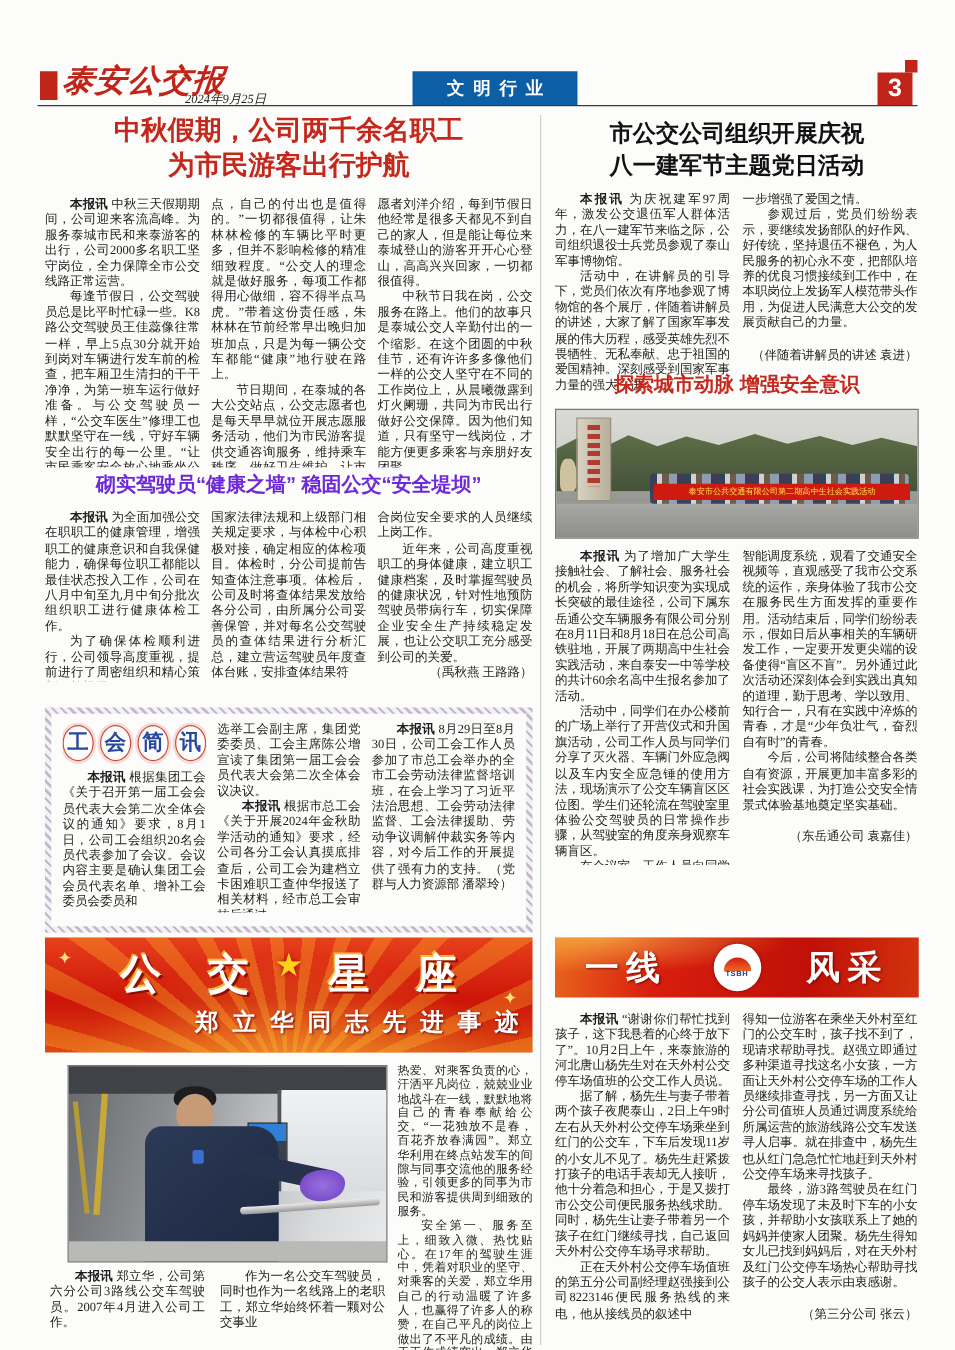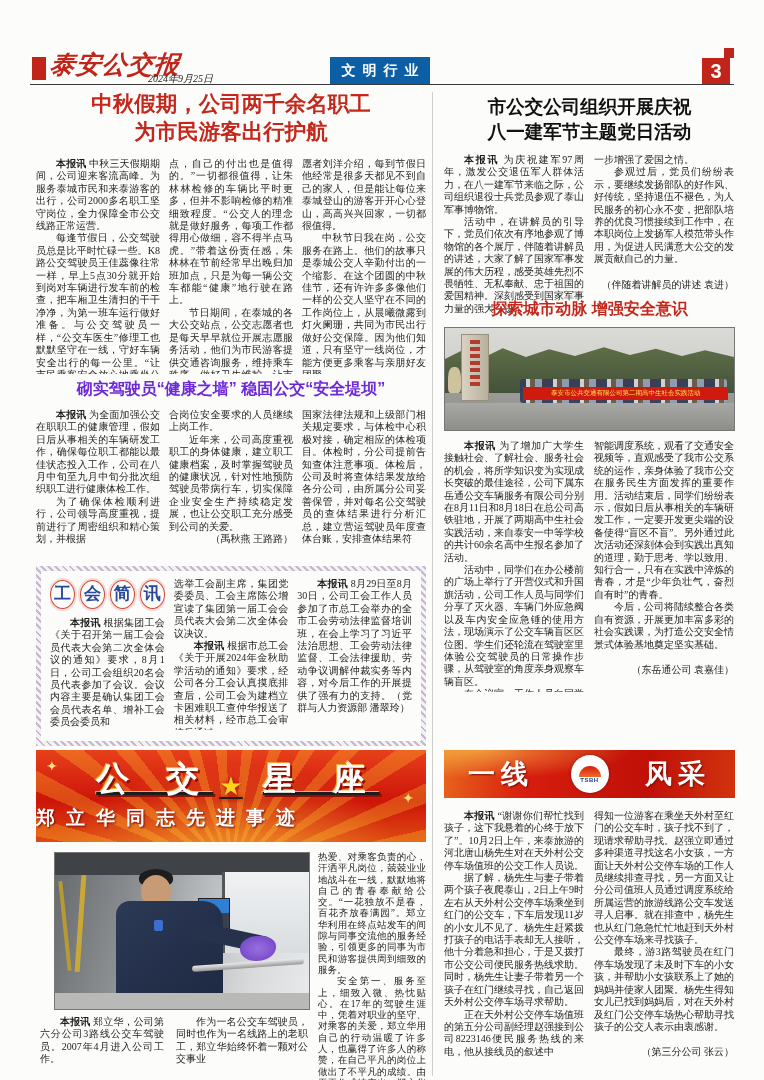--- a/index.html
+++ b/index.html
@@ -6,21 +6,21 @@
   html,body{margin:0;padding:0;background:#e9e9e6;}
   .page{position:relative;width:764px;height:1080px;margin:0 auto;background:#fcfcfa;overflow:hidden;
         font-family:"Liberation Serif","DejaVu Serif",serif;color:#1c1c1c;}
   
   .header{position:absolute;left:30px;top:46px;width:704px;height:42px;}
   .mast-square{position:absolute;left:2px;top:11px;width:14px;height:23px;background:#c1251a;}
   .mast-title{position:absolute;left:20px;top:2px;font-size:25px;font-weight:bold;color:#c1251a;
               font-style:italic;transform:skewX(-6deg);letter-spacing:1px;white-space:nowrap;}
   .mast-date{position:absolute;left:118px;top:26px;font-size:10px;color:#222;white-space:nowrap;font-style:italic;}
   .header-line{position:absolute;left:0;right:0;bottom:3px;height:1px;background:#3a3a3a;}
-  .section-box{position:absolute;left:300px;top:11px;width:100px;height:27px;background:#0d5fa5;
+  .section-box{position:absolute;left:300px;top:11px;width:132px;height:27px;background:#0d5fa5;
                color:#fff;font-family:"Liberation Sans",sans-serif;font-weight:bold;font-size:14px;
                letter-spacing:7px;display:flex;align-items:center;justify-content:center;padding-left:7px;box-sizing:border-box;}
   .page-num-box{position:absolute;left:672px;top:12px;width:28px;height:26px;background:#c1251a;color:#fff;
                 font-family:"Liberation Sans",sans-serif;font-weight:bold;font-size:20px;
                 display:flex;align-items:center;justify-content:center;}
   .page-num-dot{position:absolute;left:694px;top:2px;width:10px;height:10px;background:#c1251a;}
   
   .cols{display:flex;}
   .col{font-size:10px;line-height:12.4px;text-align:justify;overflow:hidden;}
   .para{margin:0;text-indent:2em;}
@@ -59,25 +59,25 @@
   .union-title .circ{width:27px;height:27px;border:1.5px solid #cf4a3c;border-radius:50%;
                      color:#27489c;font-size:17px;font-weight:bold;display:flex;align-items:center;justify-content:center;
                      box-shadow:0 0 0 2px rgba(207,74,60,.18);}
   
   .star-block{position:absolute;left:36px;top:750px;width:390px;height:330px;}
   .star-banner{position:relative;height:92px;overflow:hidden;
     background:
       radial-gradient(ellipse at 50% 120%, rgba(255,205,60,.55), rgba(255,205,60,0) 62%),
       repeating-conic-gradient(from 245deg at 50% 135%, rgba(255,195,45,.30) 0 5deg, rgba(255,195,45,0) 5deg 12deg),
       linear-gradient(180deg,#e7401b 0%,#cd1409 55%,#dd4a12 100%);}
-  .star-banner .row1{display:flex;align-items:flex-end;justify-content:center;gap:6px;margin-top:7px;text-decoration:underline;}
+  .star-banner .row1{display:flex;align-items:flex-start;justify-content:center;gap:6px;margin-top:7px;}
   .star-banner .big{font-family:"Liberation Sans",sans-serif;font-weight:bold;font-size:33px;color:#fff;
                     letter-spacing:14px;text-shadow:2px 2px 0 #8f0f02,-1px -1px 0 rgba(255,211,77,.8);padding-left:14px;}
   .star-banner .star{font-size:26px;color:#ffd21c;text-shadow:0 0 4px #a00;}
-  .star-banner .row2{text-align:left;margin-top:3px;font-family:Liberation Serif, serif;font-weight:bold;
+  .star-banner .row2{text-align:right;margin-top:3px;font-family:Liberation Serif, serif;font-weight:bold;
                      font-size:19px;color:#fff;letter-spacing:11px;text-shadow:1px 1px 2px #7a0a00;}
   .spark{position:absolute;color:#ffe27a;font-size:14px;}
   .spark.s1{left:10px;top:8px;} .spark.s2{right:12px;top:40px;}
   
   .driver-photo{position:absolute;left:18px;top:102px;width:254px;height:156px;border:1px solid #777;overflow:hidden;
                 background:linear-gradient(105deg,#65696c 0%,#8a8e90 30%,#b9bcbe 55%,#d8dadc 78%,#e9eaeb 100%);}
   .dp-ceiling{position:absolute;top:0;left:0;right:0;height:14%;background:#3f4347;}
   .dp-windshield{position:absolute;right:0;top:12%;width:33%;height:52%;background:linear-gradient(#f0f2f3,#d9dde0);border-left:3px solid #555;}
   .dp-machine{position:absolute;right:31%;top:29%;width:12%;height:21%;background:linear-gradient(#2f7fd4 42%,#38424e 42%);border:1px solid #222;}
   .dp-rail-v{position:absolute;left:9%;top:14%;width:5px;height:62%;background:#c9a83a;transform:rotate(4deg);}
@@ -158,30 +158,30 @@
 
       </div>
     </div>
   </div>
 
   <div class="art-health">
     <h3 class="hl hl1">砌实驾驶员“健康之墙” 稳固公交“安全堤坝”</h3>
     <div class="cols">
       <div class="col">
         <p class="para"><b class="lead">本报讯</b>
-        <span>为全面加强公交在职职工的健康管理，假如日后从事相关的车辆研发工作，确保每位职工都能以最佳状态投入工作，公司在八月中旬至九月中旬分批次组织职工进行健康体检工作。</span></p>
+        <span>为全面加强公交在职职工的健康管理，增强职工的健康意识和自我保健能力，确保每位职工都能以最佳状态投入工作，公司在八月中旬至九月中旬分批次组织职工进行健康体检工作。</span></p>
         <p class="para">为了确保体检顺利进行，公司领导高度重视，提前进行了周密组织和精心策划，并根据</p>
+      </div>
+      <div class="col">
+        <p class="para cont">国家法律法规和上级部门相关规定要求，与体检中心积极对接，确定相应的体检项目。体检时，分公司提前告知查体注意事项。体检后，公司及时将查体结果发放给各分公司，由所属分公司妥善保管，并对每名公交驾驶员的查体结果进行分析汇总，建立营运驾驶员年度查体台账，安排查体结果符</p>
       </div>
       <div class="col">
         <p class="para cont">合岗位安全要求的人员继续上岗工作。</p>
         <p class="para">近年来，公司高度重视职工的身体健康，建立职工健康档案，及时掌握驾驶员的健康状况，针对性地预防驾驶员带病行车，切实保障企业安全生产持续稳定发展，也让公交职工充分感受到公司的关爱。</p>
         <div class="byline">（禹秋燕 王路路）</div>
-      </div>
-      <div class="col">
-        <p class="para cont">国家法律法规和上级部门相关规定要求，与体检中心积极对接，确定相应的体检项目。体检时，分公司提前告知查体注意事项。体检后，公司及时将查体结果发放给各分公司，由所属分公司妥善保管，并对每名公交驾驶员的查体结果进行分析汇总，建立营运驾驶员年度查体台账，安排查体结果符</p>
       </div>
     </div>
   </div>
 
   <div class="union-box">
     <div class="cols">
       <div class="col">
         <div class="union-title">
           <span class="circ">工</span>
           <span class="circ">会</span>

